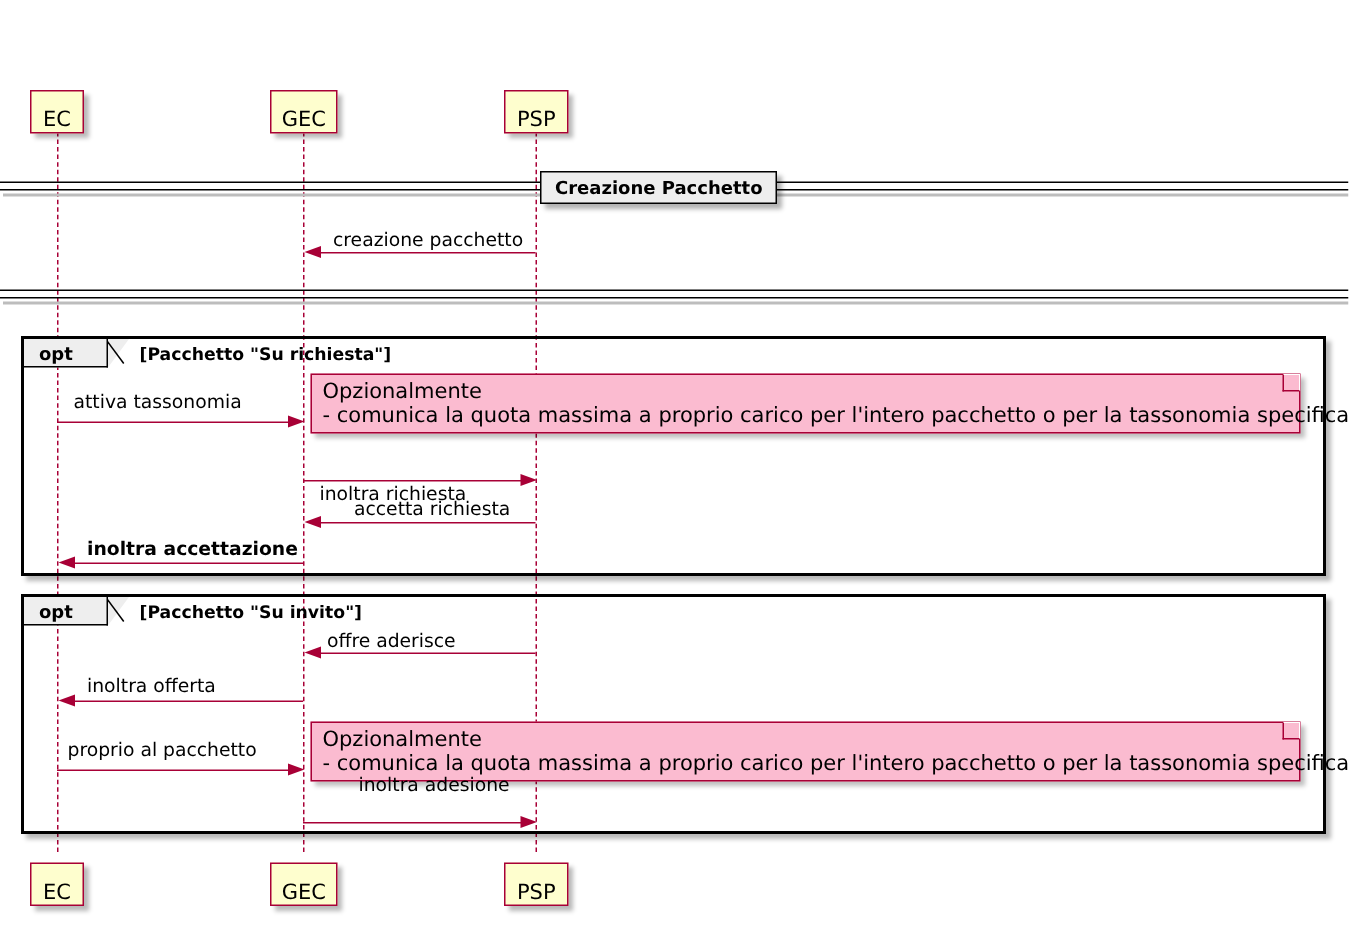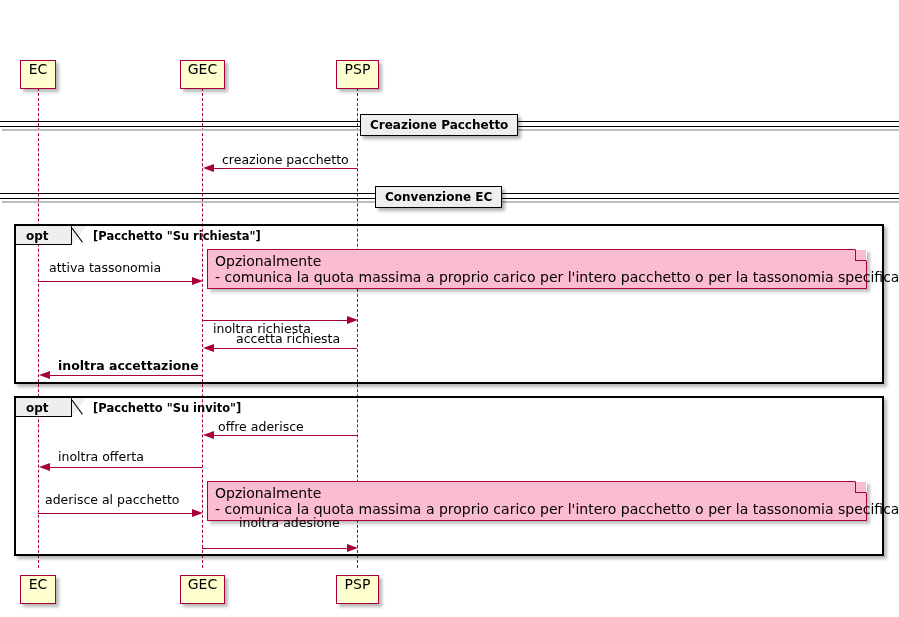--- a/index.html
+++ b/index.html
@@ -14,21 +14,21 @@
   .title{
     position:absolute;left:0;top:11px;width:899px;text-align:center;
     font-size:14px;font-weight:bold;color:#000;letter-spacing:.2px;
   }
 
   
   .participant{
     position:absolute;background:#FEFECE;border:1.5px solid #A80036;
     box-shadow:3px 3px 3px rgba(0,0,0,.28);
     font-size:14px;color:#000;text-align:center;
-    display:flex;align-items:flex-start;justify-content:center;
+    display:flex;align-items:flex-end;justify-content:center;
     box-sizing:border-box;
   }
 
   
   .lifeline{
     position:absolute;width:0;border-left:1.4px dashed #A80036;
   }
 
   
   .divider-lines{position:absolute;left:0;width:899px;height:7px;}
@@ -131,23 +131,20 @@
   <div class="divider-label" style="left:360px;top:114px;height:22px;">
     <span>Creazione Pacchetto</span>
   </div>
 
   <div class="msg-line" style="left:207px;top:168px;width:150px;"></div>
   <div class="arrow arrow-left" style="left:203px;top:163.5px;"></div>
   <div class="msg-label" style="left:222px;top:152px;">creazione pacchetto</div>
 
   <div class="divider-lines" style="top:193px;"></div>
   <div class="divider-shadow" style="top:201px;"></div>
-  <div class="divider-label" style="left:375px;top:186px;height:22px;">
-    <span>Convenzione EC</span>
-  </div>
 
   <div class="frame" style="left:14px;top:224px;width:870px;height:160px;"></div>
   <div class="frame-tab" style="left:16px;top:226px;width:56px;"></div>
   <div style="position:absolute;left:72px;top:226px;width:14px;height:19px;overflow:hidden;">
     <div style="position:absolute;left:0;top:0;width:14px;height:19px;background:#EEEEEE;
                 clip-path:polygon(0 0,100% 0,0 100%);"></div>
     <div style="position:absolute;left:-1px;top:0;width:20px;height:0;border-top:1.6px solid #000;
                 transform:rotate(53.5deg);transform-origin:0 0;"></div>
   </div>
   <div class="frame-tab-label" style="left:26px;top:229px;">opt</div>
@@ -197,21 +194,21 @@
 
   <div class="note" style="left:207px;top:481px;width:660px;height:40px;">
     <div class="note-fold-cut"></div>
     <div class="note-fold"></div>
     <div class="note-text" style="top:3px;">Opzionalmente</div>
     <div class="note-text" style="top:19px;">- comunica la quota massima a proprio carico per l'intero pacchetto o per la tassonomia specifica</div>
   </div>
 
   <div class="msg-line" style="left:38px;top:513px;width:155px;"></div>
   <div class="arrow arrow-right" style="left:192px;top:508.5px;"></div>
-  <div class="msg-label" style="left:45px;top:492px;">aderisce al pacchetto</div>
+  <div class="msg-label" style="left:45px;top:492px;">proprio al pacchetto</div>
 
   <div class="msg-line" style="left:202px;top:548px;width:148px;"></div>
   <div class="arrow arrow-right" style="left:347px;top:543.5px;"></div>
   <div class="msg-label" style="left:213px;top:515px;margin-left:26px;">inoltra adesione</div>
 
   <div class="participant" style="left:20px;top:575px;width:36px;height:29px;">
     <span>EC</span>
   </div>
   <div class="participant" style="left:180px;top:575px;width:45px;height:29px;">
     <span>GEC</span>

